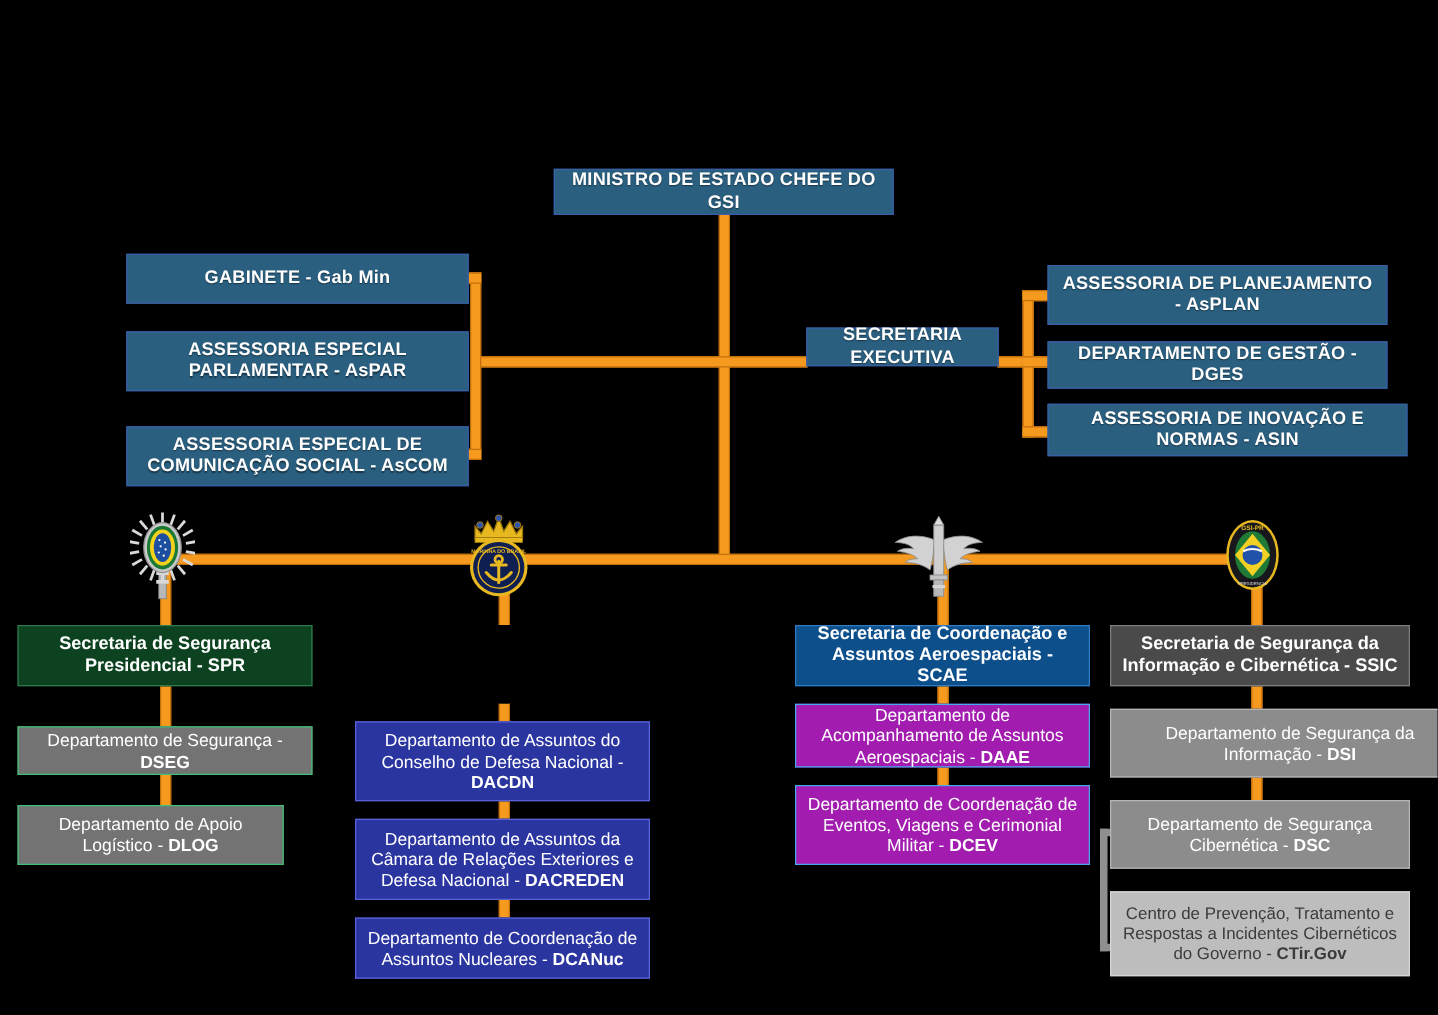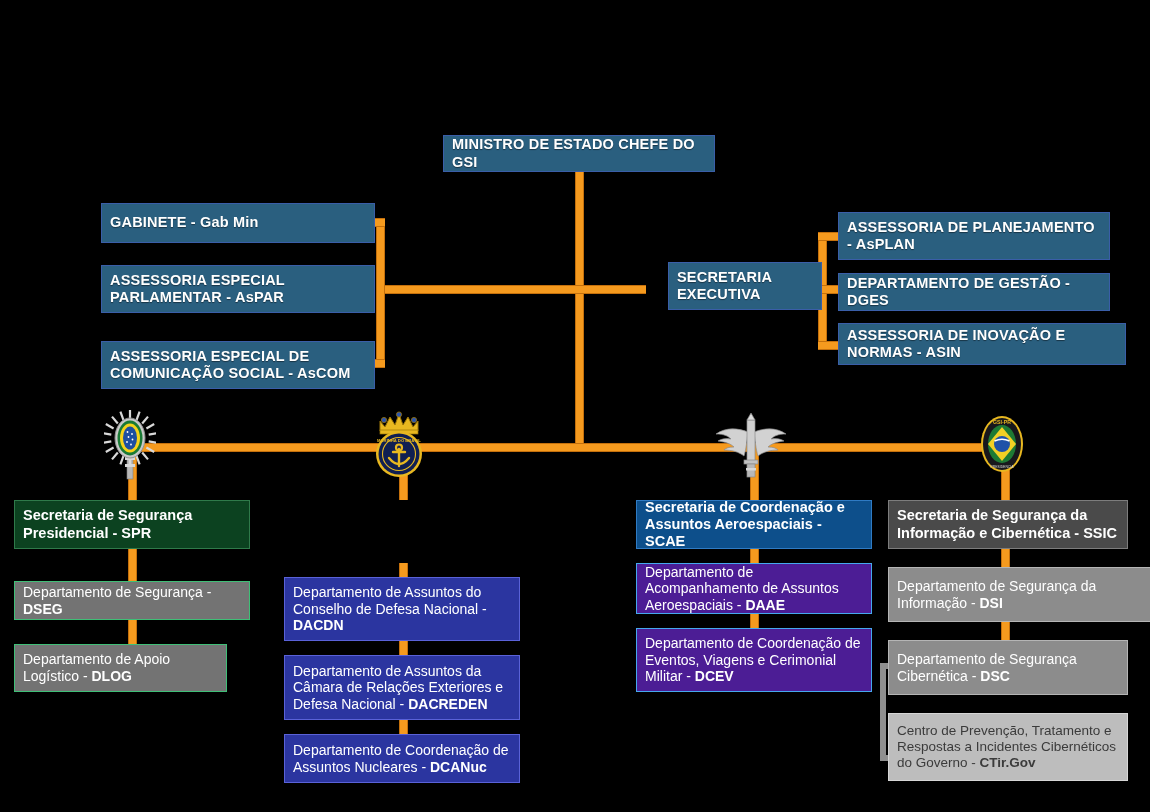--- a/index.html
+++ b/index.html
@@ -8,21 +8,21 @@
     width:1150px; height:812px;
     font-family:"Liberation Sans", sans-serif;
     position:relative; overflow:hidden;
   }
   #chart{ position:absolute; inset:0; }
 
   
   .node{
     position:absolute;
     display:flex; align-items:center; justify-content:center;
-    text-align:left;
+    text-align:center;
     color:#ffffff;
     line-height:1.18;
     padding:4px 8px;
     z-index:6;
   }
   .node span{ display:block; width:100%; }
 
   
   .steel{
     background:#2a5f7f;
@@ -36,21 +36,21 @@
   
   .green-head{ background:#0c4220; border:1px solid #2f7a4a; font-weight:bold; font-size:14.5px; }
   .green-sub { background:#737373; border:1px solid #3fbf77; font-size:14px; }
 
   
   .navy-head{ background:#0d1f55; border:1px solid #2b3f8f; font-weight:bold; font-size:14.5px; }
   .navy-sub { background:#2b35a0; border:1px solid #5a62d8; font-size:14px; }
 
   
   .azure-head{ background:#0d4f8b; border:1px solid #2f7bc4; font-weight:bold; font-size:14.5px; }
-  .azure-sub { background:#4c1d95; border:1px solid #46a8ee; font-size:14px; }
+  .azure-sub { background:#a21caf; border:1px solid #46a8ee; font-size:14px; }
 
   
   .gray-head{ background:#4a4a4a; border:1px solid #7d7d7d; font-weight:bold; font-size:14.5px; }
   .gray-sub { background:#8c8c8c; border:1px solid #b5b5b5; font-size:14px; }
   .gray-light{ background:#bdbdbd; border:1px solid #d6d6d6; font-size:13.5px; color:#3b3b3b; text-shadow:none; }
 
   .node.sub span b{ font-weight:bold; }
 
   
   .conn{ position:absolute; background:#f59a1e; z-index:3; }
@@ -117,21 +117,21 @@
   </div>
 
   <div class="node steel" style="left:101px; top:265px; width:274px; height:48px;">
     <span>ASSESSORIA ESPECIAL PARLAMENTAR - AsPAR</span>
   </div>
 
   <div class="node steel" style="left:101px; top:341px; width:274px; height:48px;">
     <span>ASSESSORIA ESPECIAL DE COMUNICAÇÃO SOCIAL - AsCOM</span>
   </div>
 
-  <div class="node steel" style="left:645px; top:262px; width:154px; height:48px;margin-left:23px;">
+  <div class="node steel" style="left:645px; top:262px; width:154px; height:31px;">
     <span>SECRETARIA EXECUTIVA</span>
   </div>
 
   <div class="node steel" style="left:838px; top:212px; width:272px; height:48px;">
     <span>ASSESSORIA DE PLANEJAMENTO - AsPLAN</span>
   </div>
 
   <div class="node steel" style="left:838px; top:273px; width:272px; height:38px;">
     <span>DEPARTAMENTO DE GESTÃO - DGES</span>
   </div>

